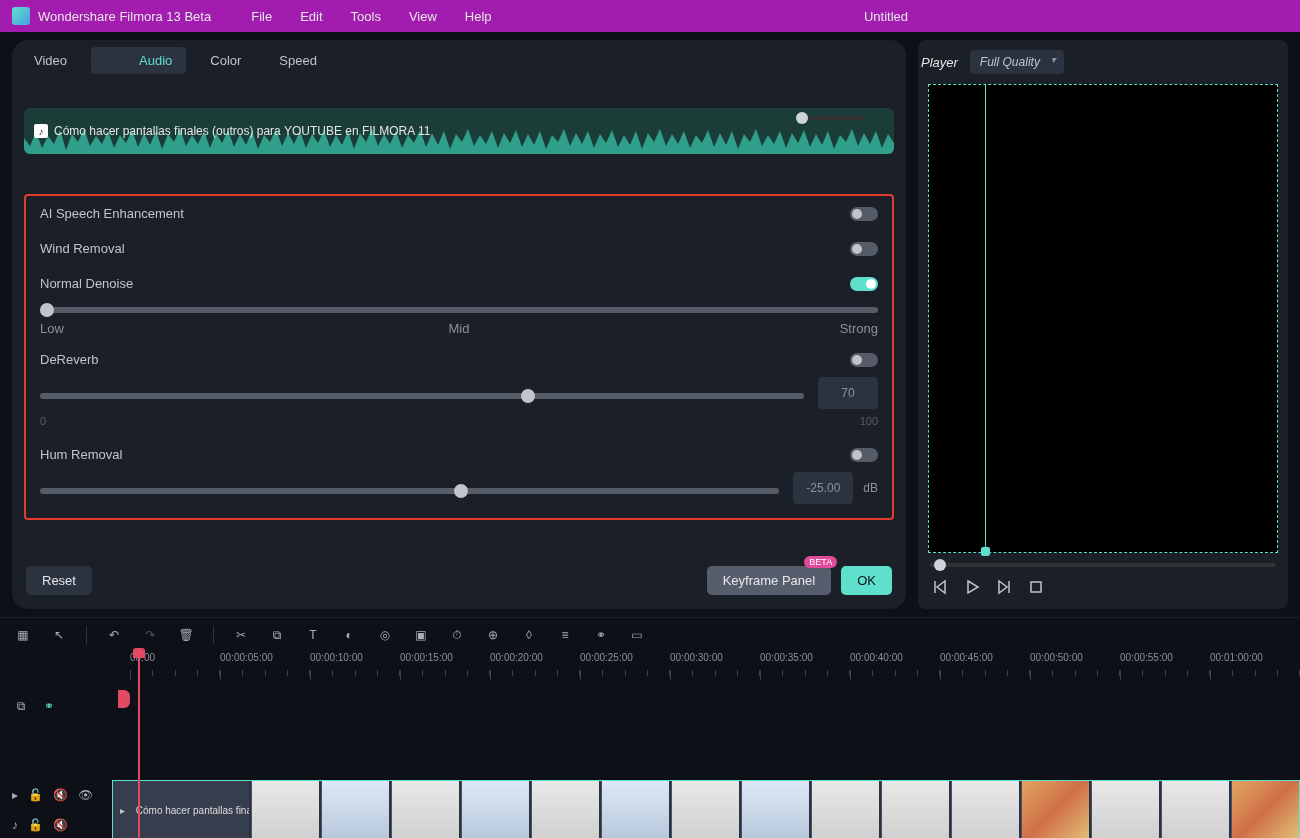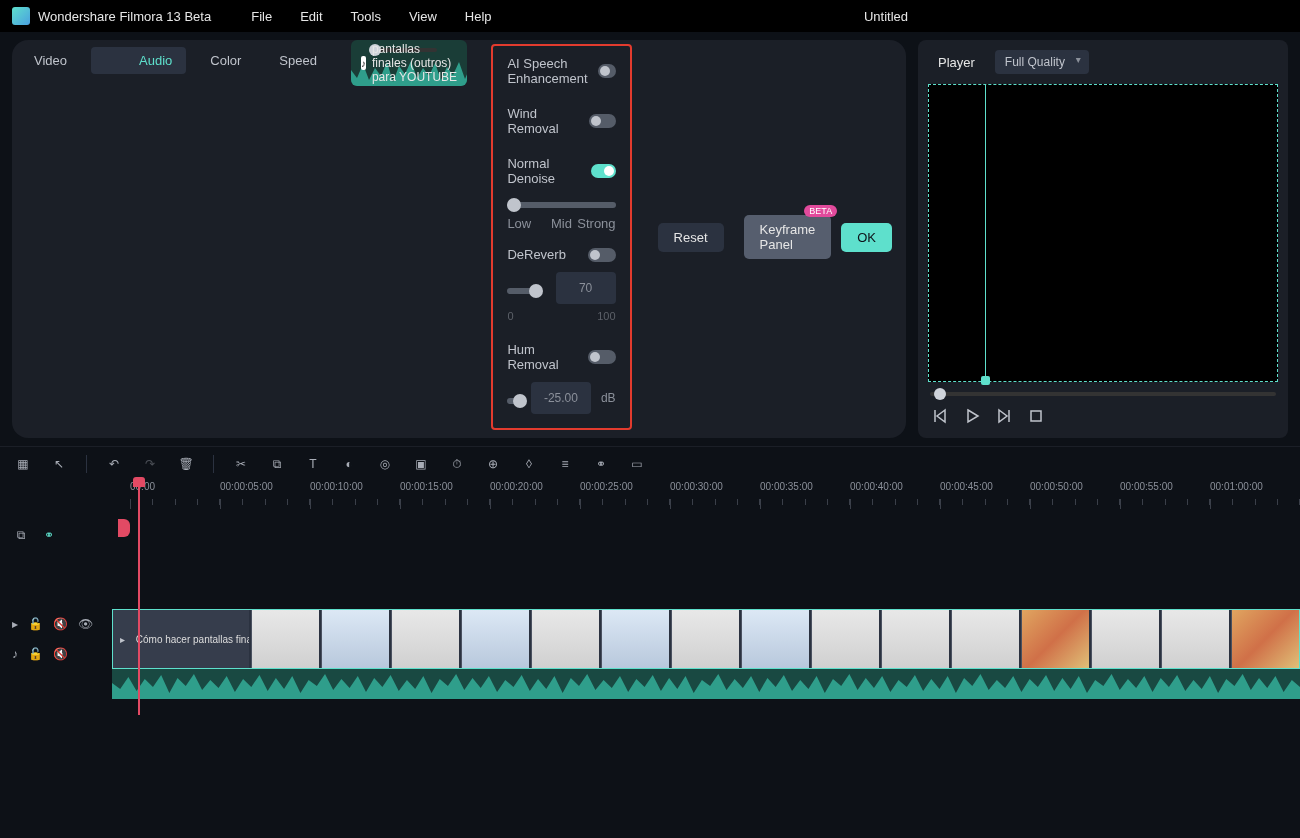--- a/index.html
+++ b/index.html
@@ -1,23 +1,23 @@
 <!DOCTYPE html>
 <html><head>
 <meta charset="utf-8">
 <style>
 * { margin: 0; padding: 0; box-sizing: border-box; font-family: -apple-system, BlinkMacSystemFont, "Segoe UI", sans-serif; }
 body { background: #0d1117; color: #c0c4cc; width: 1300px; height: 838px; overflow: hidden; font-size: 12px; }
-.titlebar { display: flex; align-items: center; height: 32px; padding: 0 12px; background: #000000; }
+.titlebar { display: flex; align-items: center; height: 32px; padding: 0 12px; background: #a21caf; }
 .titlebar .logo { width: 18px; height: 18px; background: linear-gradient(135deg,#5ee0cc,#4aa0e0); border-radius: 3px; margin-right: 8px; }
 .titlebar .app-title { color: #e6e6e6; margin-right: 40px; font-size: 13px; }
 .titlebar .menu-item { color: #e6e6e6; margin-right: 28px; font-size: 13px; cursor: pointer; }
 .titlebar .doc-title { margin-left: auto; margin-right: 380px; color: #e6e6e6; font-size: 13px; }
 .top-row { display: flex; gap: 12px; padding: 8px 12px; }
-.audio-panel { flex: 1; background: #1b1f27; border-radius: 16px; display: flex; flex-direction: row; overflow: hidden; }
+.audio-panel { flex: 1; background: #1b1f27; border-radius: 16px; display: flex; flex-direction: column; overflow: hidden; gap: 28px; }
 .tabs { display: flex; gap: 10px; height: 40px; align-items: center; padding: 0 8px; }
 .tab { padding: 6px 14px; color: #c0c4cc; font-size: 13px; border-radius: 4px; cursor: pointer; }
 .tab.active { background: #2b3240; color: #5ee0cc; padding-left: 48px; }
 .clip-header { margin: 0 12px 8px; background: #1a3d37; border-radius: 6px; height: 46px; position: relative; display: flex; align-items: center; padding: 0 10px; overflow: hidden; }
 .clip-header .wave { position: absolute; left: 0; right: 0; bottom: 0; height: 28px; }
 .clip-header .title { position: relative; z-index: 2; color: #e6e6e6; font-size: 12px; display: flex; align-items: center; gap: 6px; }
 .clip-header .note-icon { width: 14px; height: 14px; background: #fff; border-radius: 2px; display: inline-flex; align-items: center; justify-content: center; color: #222; font-size: 10px; }
 .clip-header .scrub { position: absolute; right: 30px; top: 8px; width: 60px; height: 4px; background: #333; border-radius: 2px; }
 .clip-header .scrub::before { content:""; position:absolute; left:-8px; top:-4px; width:12px; height:12px; background:#cfd3da; border-radius:50%; }
 .denoise-box { margin: 4px 12px 8px; border: 2px solid #e33b2e; border-radius: 4px; padding: 0; }
@@ -41,21 +41,21 @@
 .range-labels { display:flex; justify-content:space-between; padding:0 14px 10px; font-size:11px; color:#5c6068; }
 .unit { color:#8b909a; font-size:12px; margin-left:-4px; }
 .footer { display:flex; align-items:center; padding:10px 14px 14px; gap:10px; }
 .btn { padding:7px 16px; border-radius:5px; font-size:13px; cursor:pointer; }
 .btn-reset { background:#2b3240; color:#e6e6e6; }
 .btn-kf { background:#565e6e; color:#e6e6e6; position:relative; }
 .btn-kf .beta { position:absolute; top:-10px; right:-6px; background:#e24a9c; color:#fff; font-size:9px; padding:1px 5px; border-radius:6px; }
 .btn-ok { background:#5ee0cc; color:#0d1117; font-weight:500; }
 .spacer { flex:1; }
 .player-panel { width: 370px; background: #1b1f27; border-radius: 8px; display:flex; flex-direction:column; }
-.player-head { display:flex; align-items:center; gap:20px; padding:10px 20px; }
+.player-head { display:flex; align-items:center; gap:12px; padding:10px 3px;font-style:italic; }
 .player-head .ptitle { color:#e6e6e6; font-size:13px; }
 .select { background:#2b3240; padding:5px 24px 5px 10px; border-radius:4px; font-size:12px; color:#c0c4cc; position:relative; cursor:pointer; }
 .select::after { content:"▾"; position:absolute; right:8px; top:4px; color:#8b909a; font-size:10px; }
 .viewport { flex:1; margin:0 10px; border:1px dashed #5ee0cc; background:#000; position:relative; }
 .viewport .vline { position:absolute; left:56px; top:0; bottom:0; width:1px; background:#5ee0cc; }
 .viewport .vhandle { position:absolute; left:52px; bottom:-4px; width:9px; height:9px; background:#5ee0cc; border-radius:2px; }
 .player-scrub { margin:10px 12px 6px; height:4px; background:#333; border-radius:2px; position:relative; }
 .player-scrub::before { content:""; position:absolute; left:4px; top:-4px; width:12px; height:12px; background:#cfd3da; border-radius:50%; }
 .player-controls { display:flex; gap:16px; padding:6px 14px 14px; align-items:center; }
 .pc-btn { width:16px; height:16px; cursor:pointer; color:#c0c4cc; }

